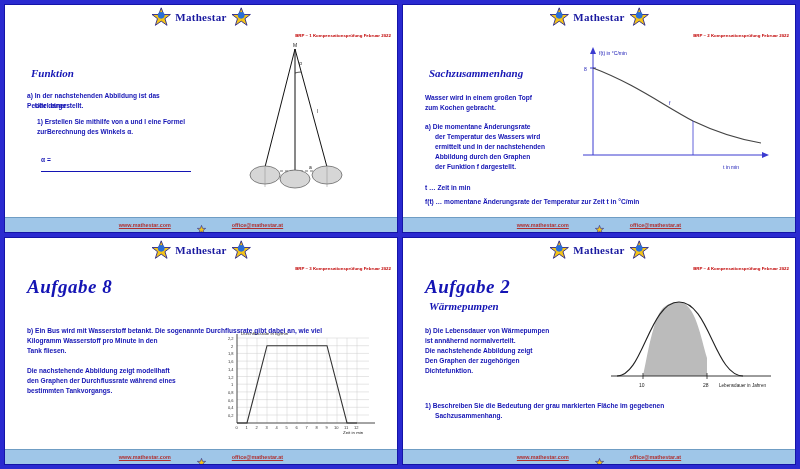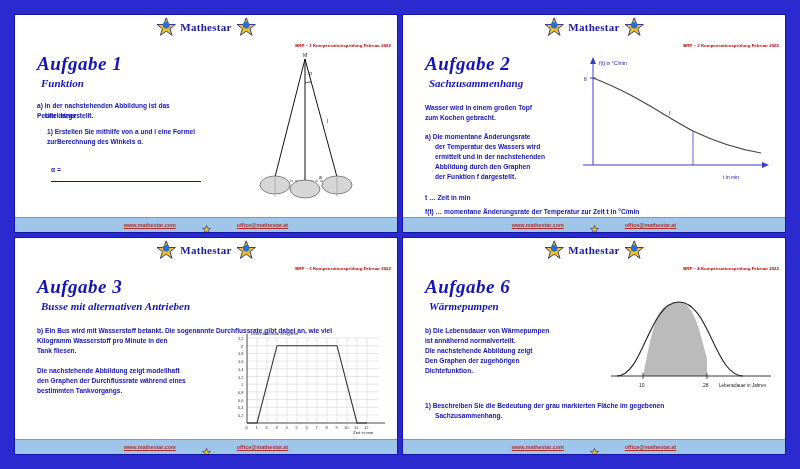--- a/index.html
+++ b/index.html
@@ -8,21 +8,21 @@
     background:#2a2ad0;
     font-family:"Liberation Sans", sans-serif;
     overflow:hidden;
   }
   .grid{
     width:800px;height:469px;
     display:grid;
     grid-template-columns:1fr 1fr;
     grid-template-rows:1fr 1fr;
     gap:4px;
-    padding:14px;
+    padding:4px;
     box-sizing:border-box;
   }
   .slide{
     position:relative;
     background:#ffffff;
     border:1px solid #1414a8;
     box-sizing:border-box;
     overflow:hidden;
   }
   
@@ -103,21 +103,20 @@
         <span class="brand">Mathestar</span>
         <span class="star">
           <svg viewBox="0 0 24 24" width="20" height="20">
               <polygon points="12,1 15,9 23,9 16.5,14 19,22 12,17 5,22 7.5,14 1,9 9,9" fill="#f5c518" stroke="#1a1a8c" stroke-width="1"></polygon>
               <circle cx="12" cy="10" r="4" fill="#2a6fd6"></circle>
             </svg>
         </span>
       </div>
     </div>
     <div class="hdr-right">BRP – 1 Kompensationsprüfung Februar 2022</div>
-    <div class="title">Aufgabe 1</div>
     <div class="subtitle">Funktion</div>
 
     <div class="body-text" style="left:22px;top:86px;width:150px;">a) In der nachstehenden Abbildung ist das Pendel einer</div>
     <div class="body-text" style="left:30px;top:96px;width:150px;">Uhr dargestellt.</div>
     <div class="body-text" style="left:32px;top:112px;width:150px;">1) Erstellen Sie mithilfe von a und l eine Formel zur</div>
     <div class="body-text" style="left:42px;top:122px;width:150px;">Berechnung des Winkels α.</div>
     <div class="body-text" style="left:36px;top:150px;">α =</div>
     <div class="rule" style="left:36px;top:166px;width:150px;"></div>
 
     <div class="fig" style="left:200px;top:34px;">
@@ -163,21 +162,20 @@
         <span class="brand">Mathestar</span>
         <span class="star">
           <svg viewBox="0 0 24 24" width="20" height="20">
               <polygon points="12,1 15,9 23,9 16.5,14 19,22 12,17 5,22 7.5,14 1,9 9,9" fill="#f5c518" stroke="#1a1a8c" stroke-width="1"></polygon>
               <circle cx="12" cy="10" r="4" fill="#2a6fd6"></circle>
             </svg>
         </span>
       </div>
     </div>
     <div class="hdr-right">BRP – 2 Kompensationsprüfung Februar 2022</div>
-    <div class="title">Aufgabe 2</div>
     <div class="subtitle">Sachzusammenhang</div>
 
     <div class="body-text" style="left:22px;top:88px;">Wasser wird in einem großen Topf</div>
     <div class="body-text" style="left:22px;top:98px;">zum Kochen gebracht.</div>
     <div class="body-text" style="left:22px;top:117px;">a) Die momentane Änderungsrate</div>
     <div class="body-text" style="left:32px;top:127px;">der Temperatur des Wassers wird</div>
     <div class="body-text" style="left:32px;top:137px;">ermittelt und in der nachstehenden</div>
     <div class="body-text" style="left:32px;top:147px;">Abbildung durch den Graphen</div>
     <div class="body-text" style="left:32px;top:157px;">der Funktion f dargestellt.</div>
     <div class="body-text" style="left:22px;top:178px;">t … Zeit in min</div>
@@ -222,22 +220,21 @@
         <span class="brand">Mathestar</span>
         <span class="star">
           <svg viewBox="0 0 24 24" width="20" height="20">
               <polygon points="12,1 15,9 23,9 16.5,14 19,22 12,17 5,22 7.5,14 1,9 9,9" fill="#f5c518" stroke="#1a1a8c" stroke-width="1"></polygon>
               <circle cx="12" cy="10" r="4" fill="#2a6fd6"></circle>
             </svg>
         </span>
       </div>
     </div>
     <div class="hdr-right">BRP – 3 Kompensationsprüfung Februar 2022</div>
-    <div class="title">Aufgabe 3</div>
-    <div class="subtitle">Busse mit alternativen Antrieben</div>
+    <div class="title">Aufgabe 8</div>
 
     <div class="body-text" style="left:22px;top:88px;width:340px;">b) Ein Bus wird mit Wasserstoff betankt. Die sogenannte Durchflussrate gibt dabei an, wie viel</div>
     <div class="body-text" style="left:22px;top:98px;width:180px;">Kilogramm Wasserstoff pro Minute in den</div>
     <div class="body-text" style="left:22px;top:108px;width:180px;">Tank fliesen.</div>
     <div class="body-text" style="left:22px;top:128px;width:180px;">Die nachstehende Abbildung zeigt modellhaft</div>
     <div class="body-text" style="left:22px;top:138px;width:180px;">den Graphen der Durchflussrate während eines</div>
     <div class="body-text" style="left:22px;top:148px;width:180px;">bestimmten Tankvorgangs.</div>
 
     <div class="fig" style="left:210px;top:88px;">
       <svg width="170" height="120" viewBox="0 0 170 120">
@@ -326,21 +323,21 @@
         <span class="brand">Mathestar</span>
         <span class="star">
           <svg viewBox="0 0 24 24" width="20" height="20">
               <polygon points="12,1 15,9 23,9 16.5,14 19,22 12,17 5,22 7.5,14 1,9 9,9" fill="#f5c518" stroke="#1a1a8c" stroke-width="1"></polygon>
               <circle cx="12" cy="10" r="4" fill="#2a6fd6"></circle>
             </svg>
         </span>
       </div>
     </div>
     <div class="hdr-right">BRP – 4 Kompensationsprüfung Februar 2022</div>
-    <div class="title">Aufgabe 6</div>
+    <div class="title">Aufgabe 2</div>
     <div class="subtitle">Wärmepumpen</div>
 
     <div class="body-text" style="left:22px;top:88px;width:180px;">b) Die Lebensdauer von Wärmepumpen</div>
     <div class="body-text" style="left:22px;top:98px;width:180px;">ist annähernd normalverteilt.</div>
     <div class="body-text" style="left:22px;top:108px;width:180px;">Die nachstehende Abbildung zeigt</div>
     <div class="body-text" style="left:22px;top:118px;width:180px;">Den Graphen der zugehörigen</div>
     <div class="body-text" style="left:22px;top:128px;width:180px;">Dichtefunktion.</div>
     <div class="body-text" style="left:22px;top:163px;width:340px;">1) Beschreiben Sie die Bedeutung der grau markierten Fläche im gegebenen</div>
     <div class="body-text" style="left:32px;top:173px;width:300px;">Sachzusammenhang.</div>
 

